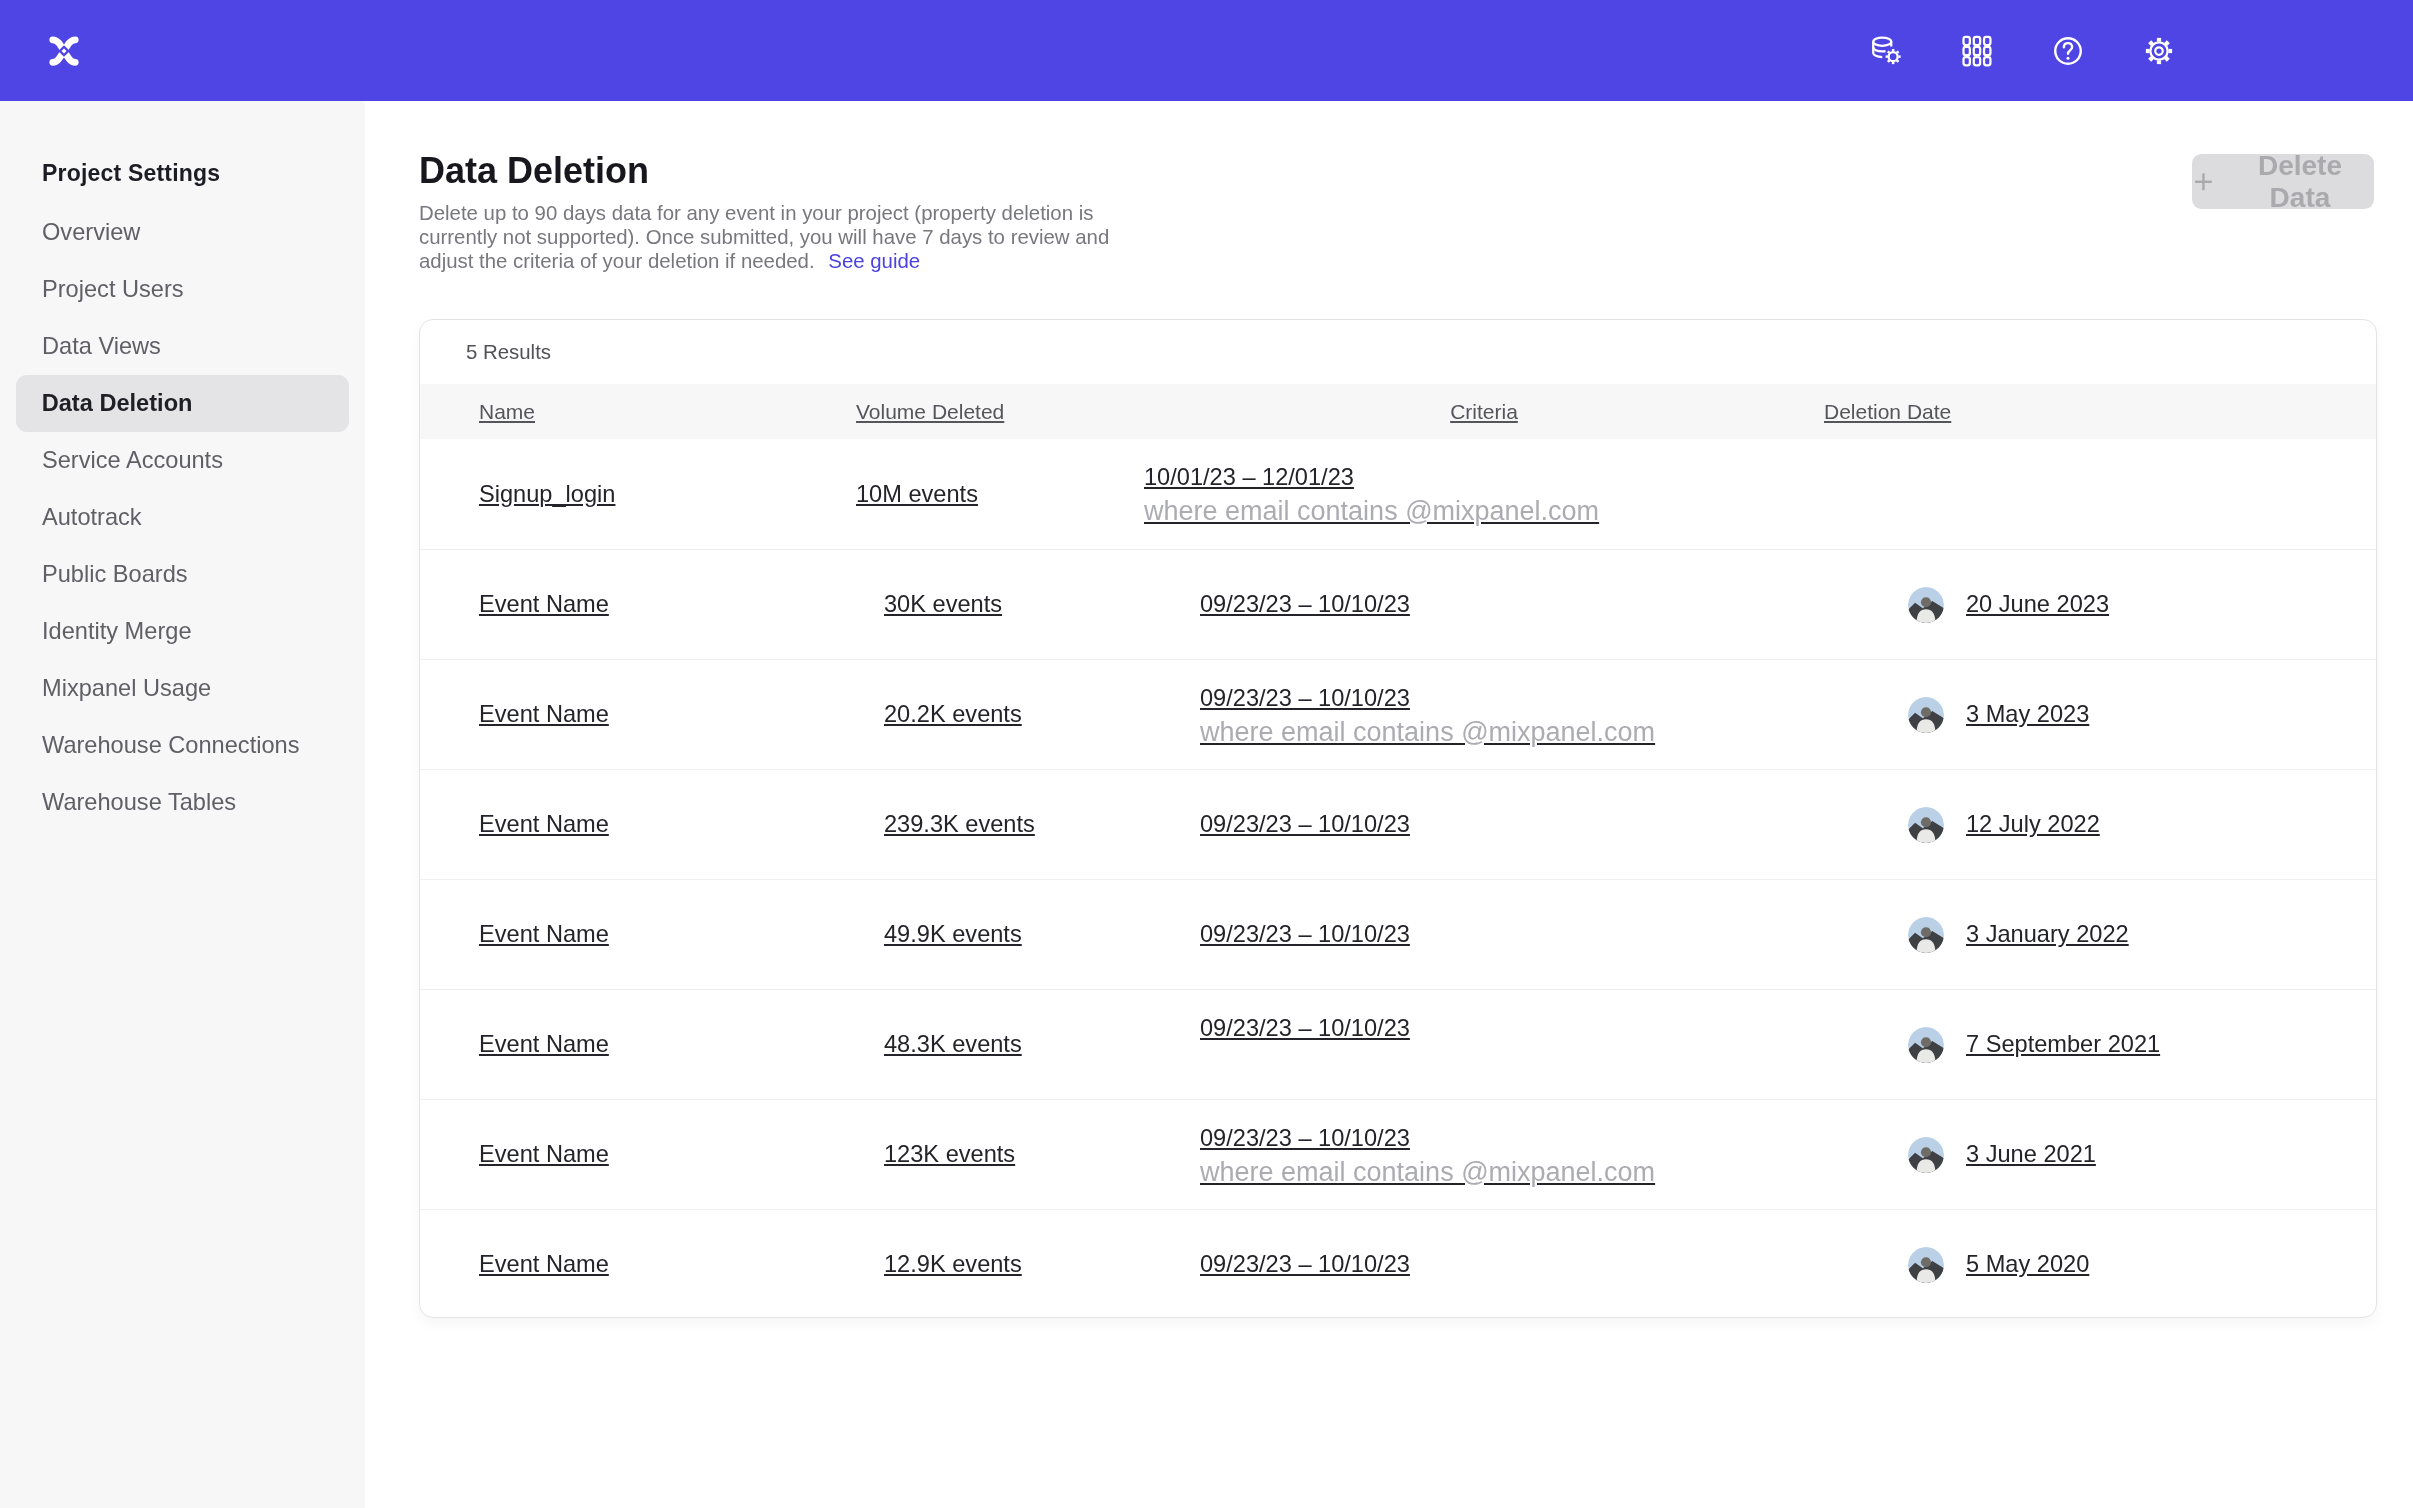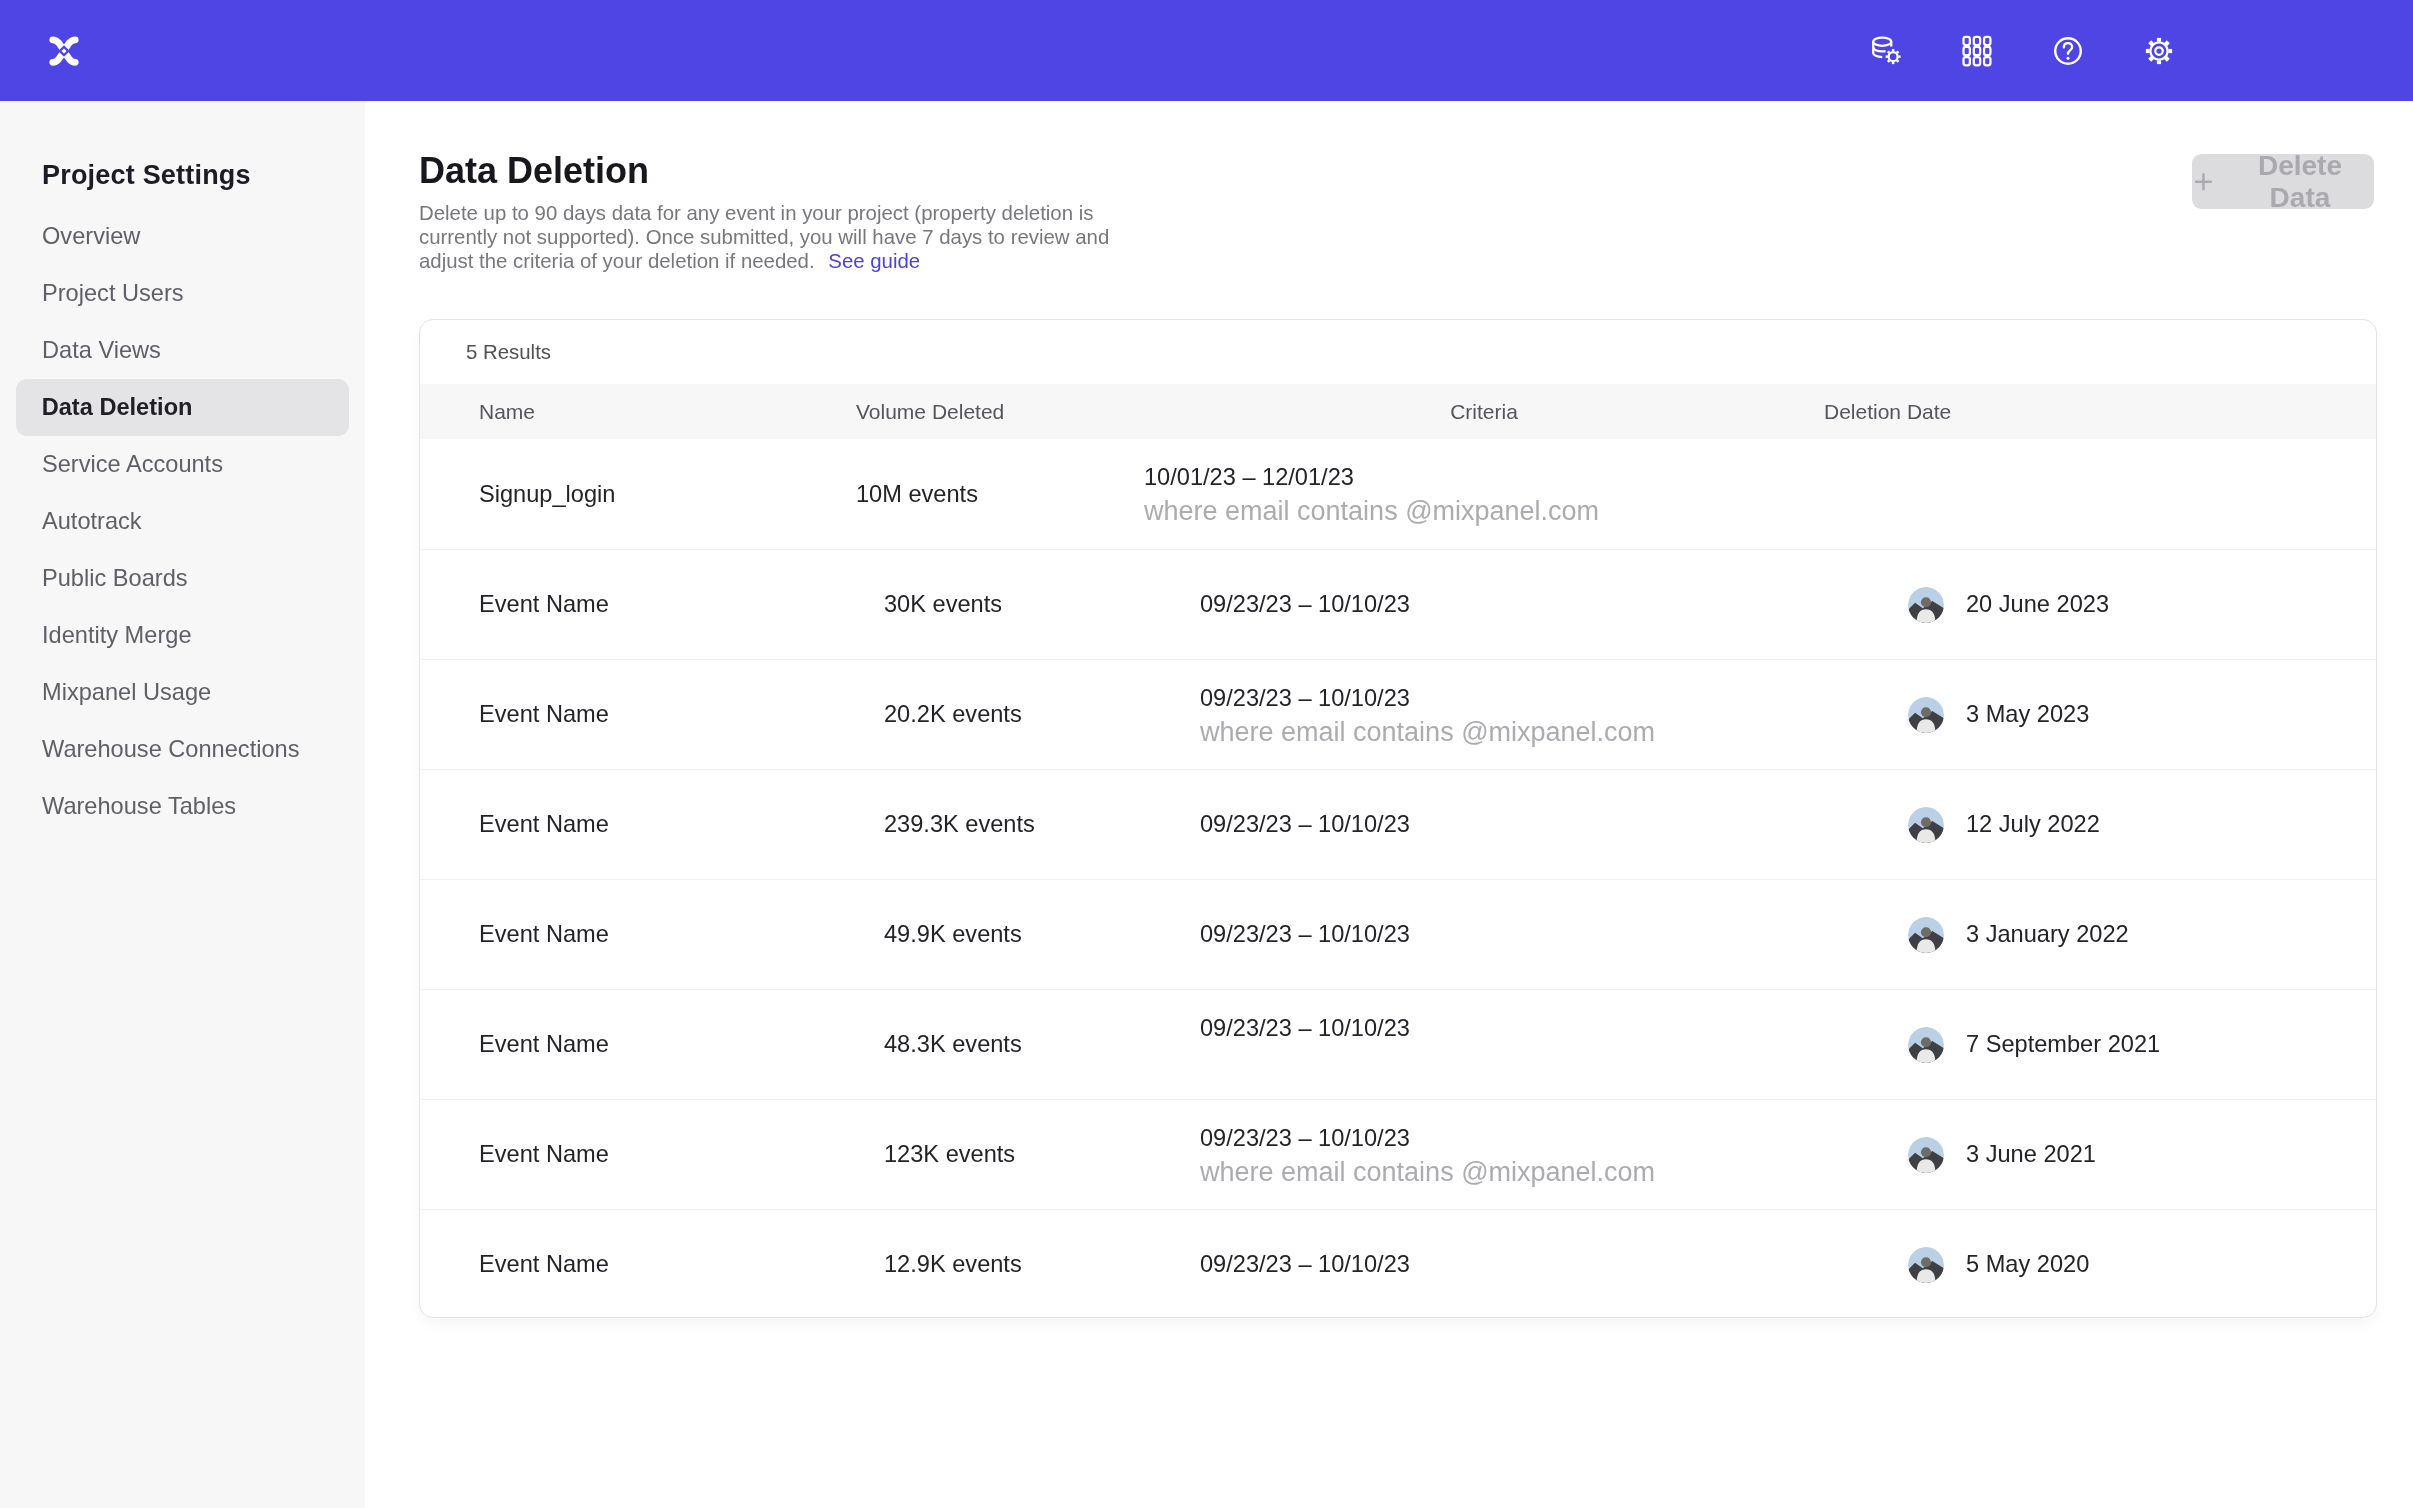--- a/index.html
+++ b/index.html
@@ -9,21 +9,21 @@
   
   .topbar { position:absolute; top:0; left:0; width:2413px; height:101px;
     background:#4f45e4; display:flex; align-items:center; }
   .logo-wrap { margin-left:44px; width:39px; height:39px; display:flex; align-items:center; justify-content:center; cursor:pointer; }
   .topbar-icons { margin-left:auto; margin-right:236px; display:flex; align-items:center; gap:55px; }
   .tb-icon { width:36px; height:36px; cursor:pointer; display:block; }
 
   
   .sidebar { position:absolute; top:101px; left:0; width:365px; height:1408px;
     background:#f7f7f8; }
-  .sidebar-title { padding:59px 0 0 42px; font-size:27px; font-weight:700; color:#1c1c24; letter-spacing:0.2px; }
+  .sidebar-title { padding:59px 0 0 42px; font-size:23px; font-weight:700; color:#1c1c24; letter-spacing:0.2px; }
   .nav { margin-top:17.3px; }
   .nav-item { height:57px; display:flex; align-items:center; padding-left:42px;
     font-size:23.6px; color:#5f5f66; cursor:pointer; }
   .nav-item.active { background:#e4e4e7; border-radius:11px; margin:0 15.7px;
     padding-left:26px; color:#1f1f26; font-weight:700; }
 
   
   .main { position:absolute; top:101px; left:365px; width:2049px; height:1408px; }
   .page-title { position:absolute; left:54px; top:49px; font-size:36px; font-weight:700; color:#17171d; }
   .page-desc { position:absolute; left:54px; top:100px; width:731px;
@@ -42,21 +42,21 @@
     font-size:20.4px; color:#515158; }
   .trow { display:flex; padding-left:59px; align-items:stretch; }
   .thead { height:55px; background:#f7f7f8; }
   .thead .cell { display:flex; align-items:center; font-size:21px; color:#55555c; }
   .col-name     { flex:0 0 377px; }
   .col-volume   { flex:0 0 288px; }
   .col-criteria { flex:0 0 680px; }
   .col-deletion { flex:1 1 auto; }
   .tbody .trow { height:110px; }
   .tbody .trow + .trow { border-top:0.8px solid #f0f0f2;gap:28px; }
-  .cell { display:flex; align-items:center; }
+  .cell { display:flex; align-items:center;text-decoration:underline; }
   .cell.col-criteria { flex-direction:column; align-items:flex-start; justify-content:center; }
   .name-text, .volume-text, .range-text, .date-text { font-size:23.6px; color:#232329; }
   .criteria-sub { font-size:27px; line-height:26px; min-height:26px; color:#ababb2; margin-top:7px; }
   .cell.col-deletion { gap:22px; }
   .avatar { width:36px; height:36px; border-radius:50%; flex:0 0 auto; display:block; }
   .badge { background:#e9e7fb; color:#2b2b33; font-size:22px; padding:8.6px 14px;
     border-radius:6.3px; white-space:nowrap; }
   .undo-btn { display:flex; align-items:center; gap:10.2px; margin-left:28px;
     background:none; border:none; font-family:"Liberation Sans", sans-serif;
     font-size:23.6px; color:#1f1f26; cursor:pointer; }

